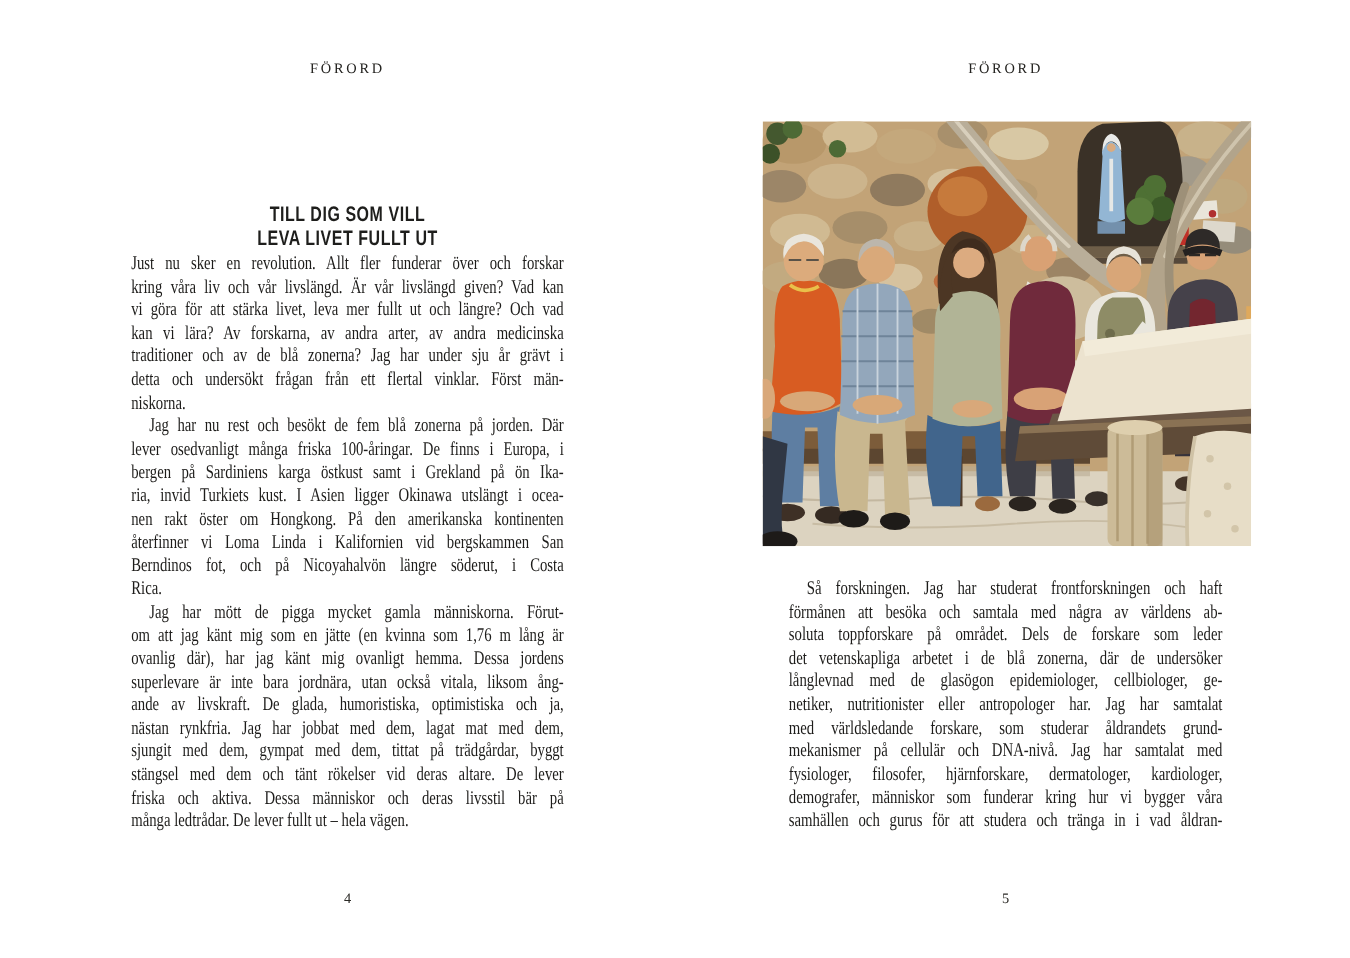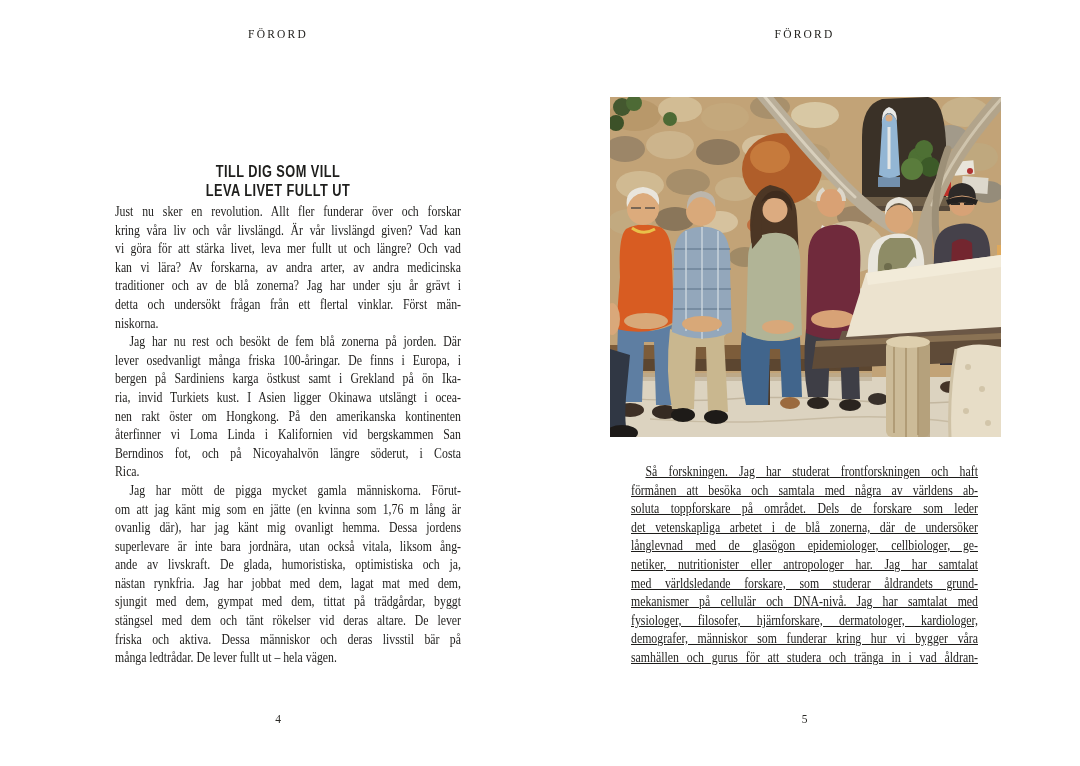--- a/index.html
+++ b/index.html
@@ -3,40 +3,40 @@
 <meta charset="utf-8">
 <style>
   html,body { margin:0; padding:0; }
   body {
     width:1080px; height:766px; position:relative;
     background:#ffffff; overflow:hidden;
     font-family:"Liberation Serif","DejaVu Serif",serif;
     color:#1d1c1a;
   }
   .running-head {
-    position:absolute; top:28px; text-align:center;
+    position:absolute; top:49px; text-align:center;
     font-size:11.5px; letter-spacing:2.2px; color:#23221f;
   }
   .rh-left  { left:105px; width:346px; }
   .rh-right { left:631px; width:347px; }
 
   .title { position:absolute; left:105px; top:163px; width:346px; }
   .title .inner {
     width:455px; transform:scaleX(0.7604); transform-origin:0 0;
     text-align:center;
     font-family:"Liberation Sans","DejaVu Sans",sans-serif;
     font-weight:bold; font-size:16.8px; line-height:18.8px;
     letter-spacing:0.6px; color:#1e1e1c;
   }
 
   .textcol { position:absolute; }
   .textcol .inner { width:455px; transform-origin:0 0; }
-  .col-left  { left:105px; top:202px; width:346px;margin-left:10px; }
+  .col-left  { left:105px; top:202px; width:346px; }
   .col-left  .inner { transform:scaleX(0.7604); }
-  .col-right { left:631px; top:462px; width:347px;text-decoration:underline; }
+  .col-right { left:631px; top:462px; width:347px; }
   .col-right .inner { transform:scaleX(0.7626); }
 
   .bline {
     font-size:15.5px; line-height:18.6px; height:18.6px;
     text-align:justify; text-align-last:justify;
     white-space:normal; color:#1d1c1a;
   }
   .bline.lastline { text-align-last:left; }
   .bline.indent  { text-indent:19px; }
 

